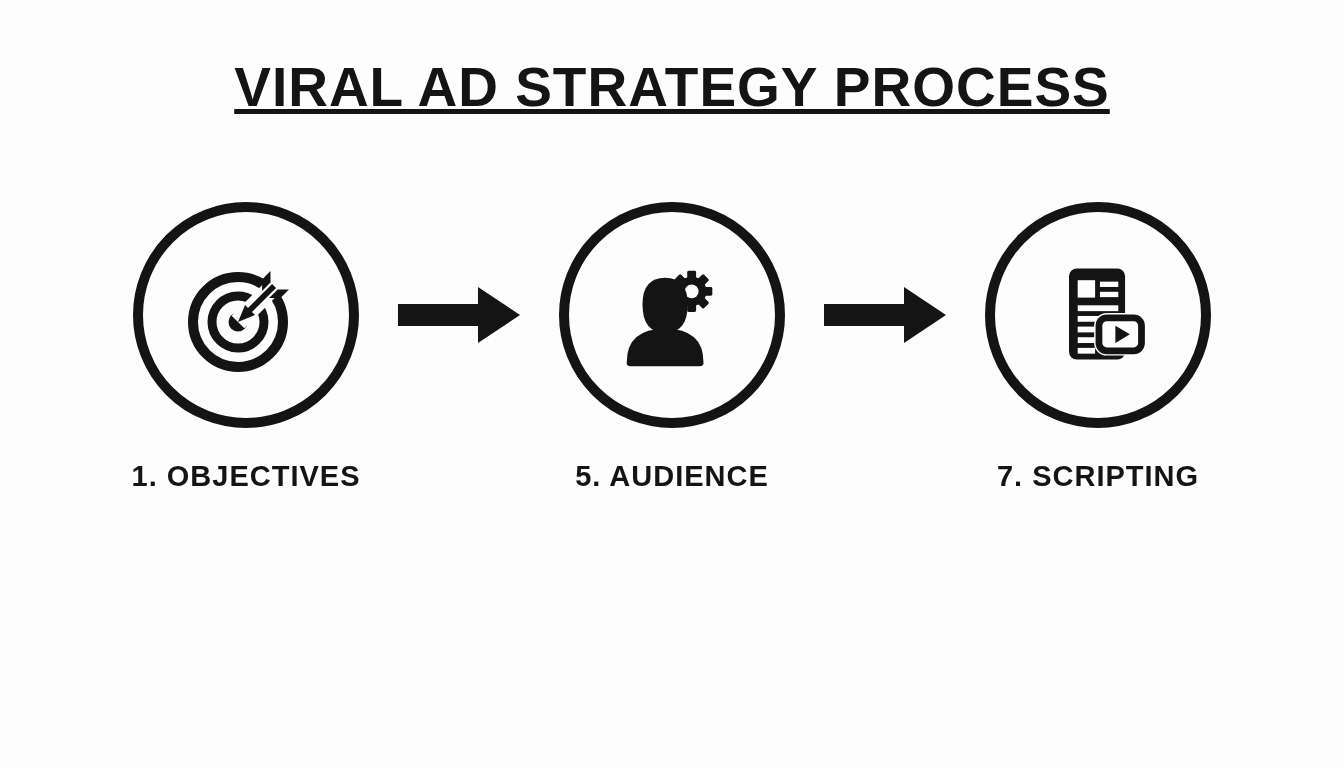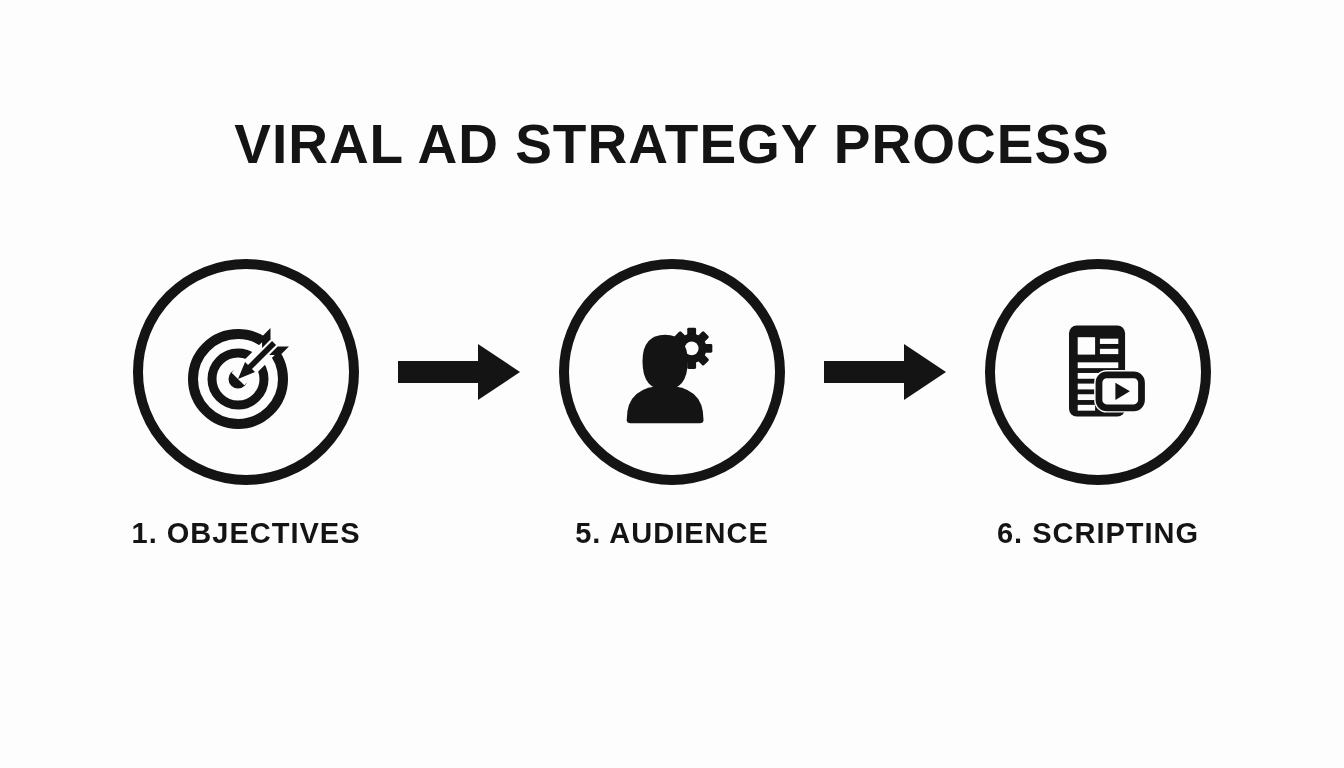--- a/index.html
+++ b/index.html
@@ -7,28 +7,29 @@
   body {
     background: #fdfdfd;
     font-family: "Liberation Sans", sans-serif;
     color: #141414;
   }
   .canvas {
     width: 1344px; height: 768px;
     display: flex; flex-direction: column; align-items: center;
   }
   .title {
-    margin-top: 114px;
+    margin-top: 57px;
     font-size: 55px;
     font-weight: bold;
     letter-spacing: 1px;
     color: #141414;
     text-transform: uppercase;
     text-align: center;
     line-height: 1.1;
+    text-decoration: underline;
   }
   .flow {
     margin-top: 84px;
     display: flex;
     flex-direction: row;
     justify-content: center;
     align-items: flex-start;
     gap: 11px;
   }
   .step {
@@ -148,17 +149,17 @@
             <rect x="39" y="72" width="18" height="6" fill="#fdfdfd"></rect>
             <rect x="39" y="83" width="18" height="6" fill="#fdfdfd"></rect>
             <rect x="39" y="94" width="18" height="6" fill="#fdfdfd"></rect>
 
             <rect x="56" y="58" width="54" height="44" rx="13" fill="#fdfdfd"></rect>
             <rect x="61" y="63" width="44" height="34" rx="8" fill="none" stroke="#141414" stroke-width="7"></rect>
             <path d="M78,71 L93,80 L78,89 Z" fill="#141414"></path>
           </svg>
         </span>
       </div>
-      <div class="step-label">6. SCRIPTING</div>
+      <div class="step-label">7. SCRIPTING</div>
     </div>
 
   </div>
 </div>
 
 </body></html>

